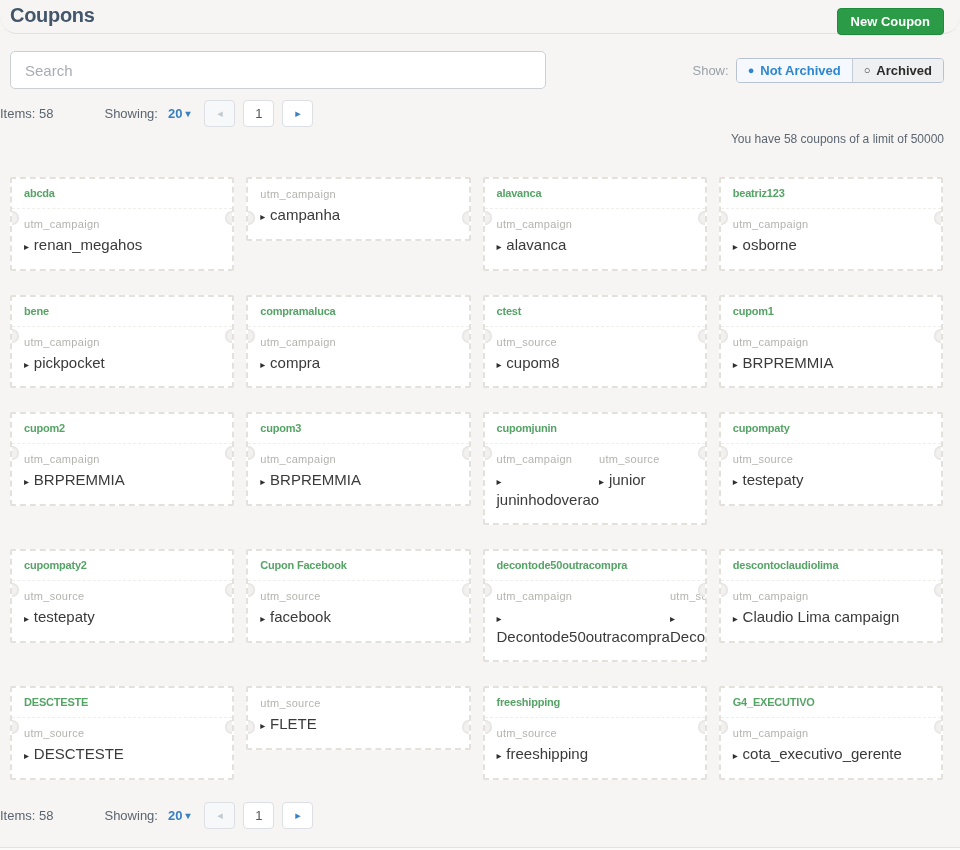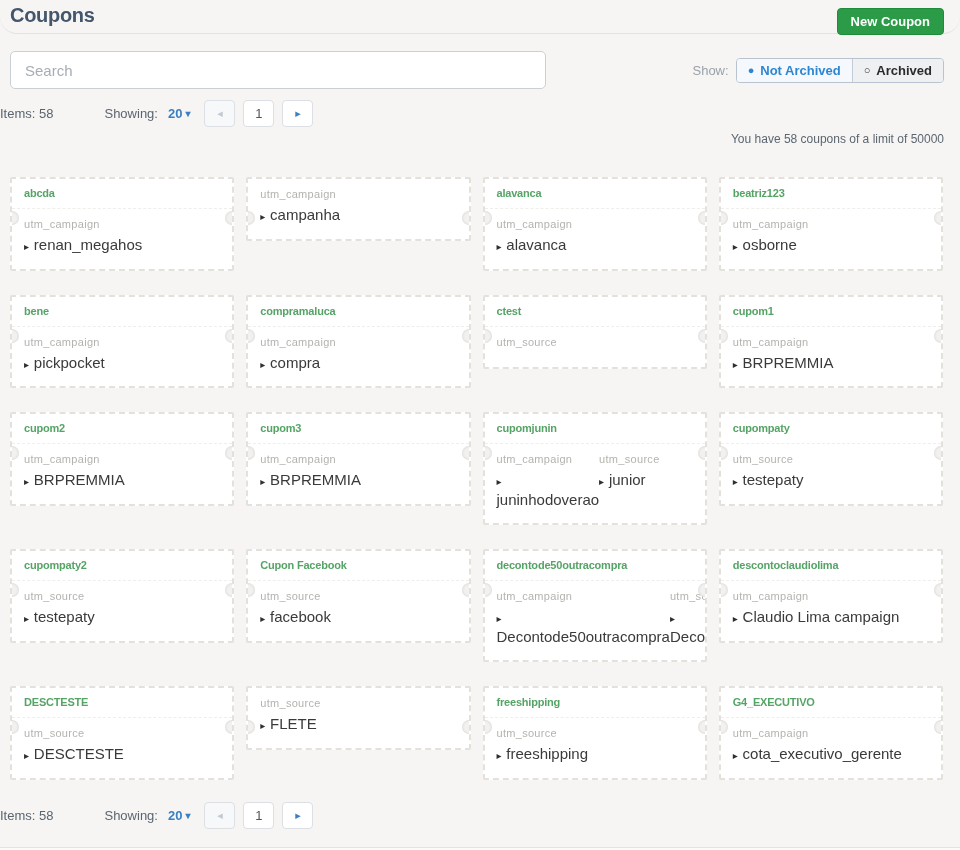--- a/index.html
+++ b/index.html
@@ -235,20 +235,21 @@
 </div>
   </div>
 
   <div class="card">
     <div class="card-title">ctest</div>
     <span class="notch notch-left"></span>
     <span class="notch notch-right"></span>
     <div class="card-body">
   <div class="field">
     <div class="field-label">utm_source</div>
+    <div class="field-value"><span class="tri">▸ </span><span class="val">cupom8</span></div>
   </div>
 </div>
   </div>
 
   <div class="card">
     <div class="card-title">cupom1</div>
     <span class="notch notch-left"></span>
     <span class="notch notch-right"></span>
     <div class="card-body">
   <div class="field">

